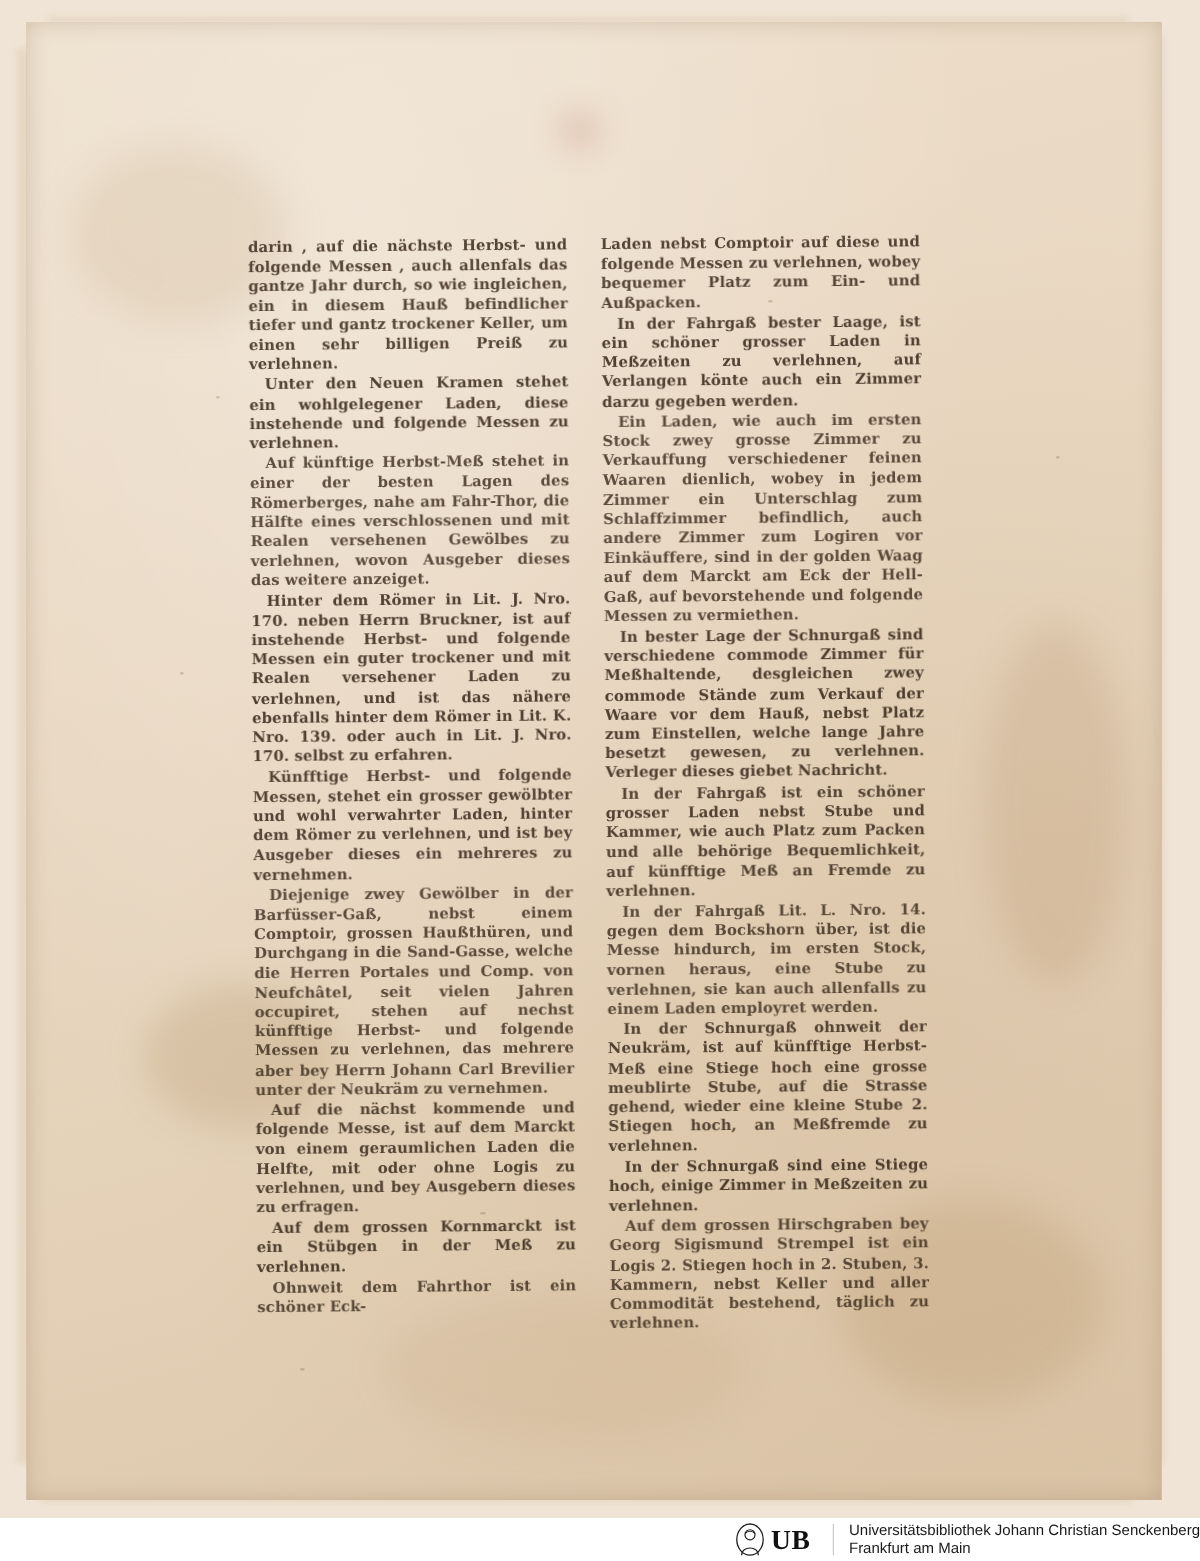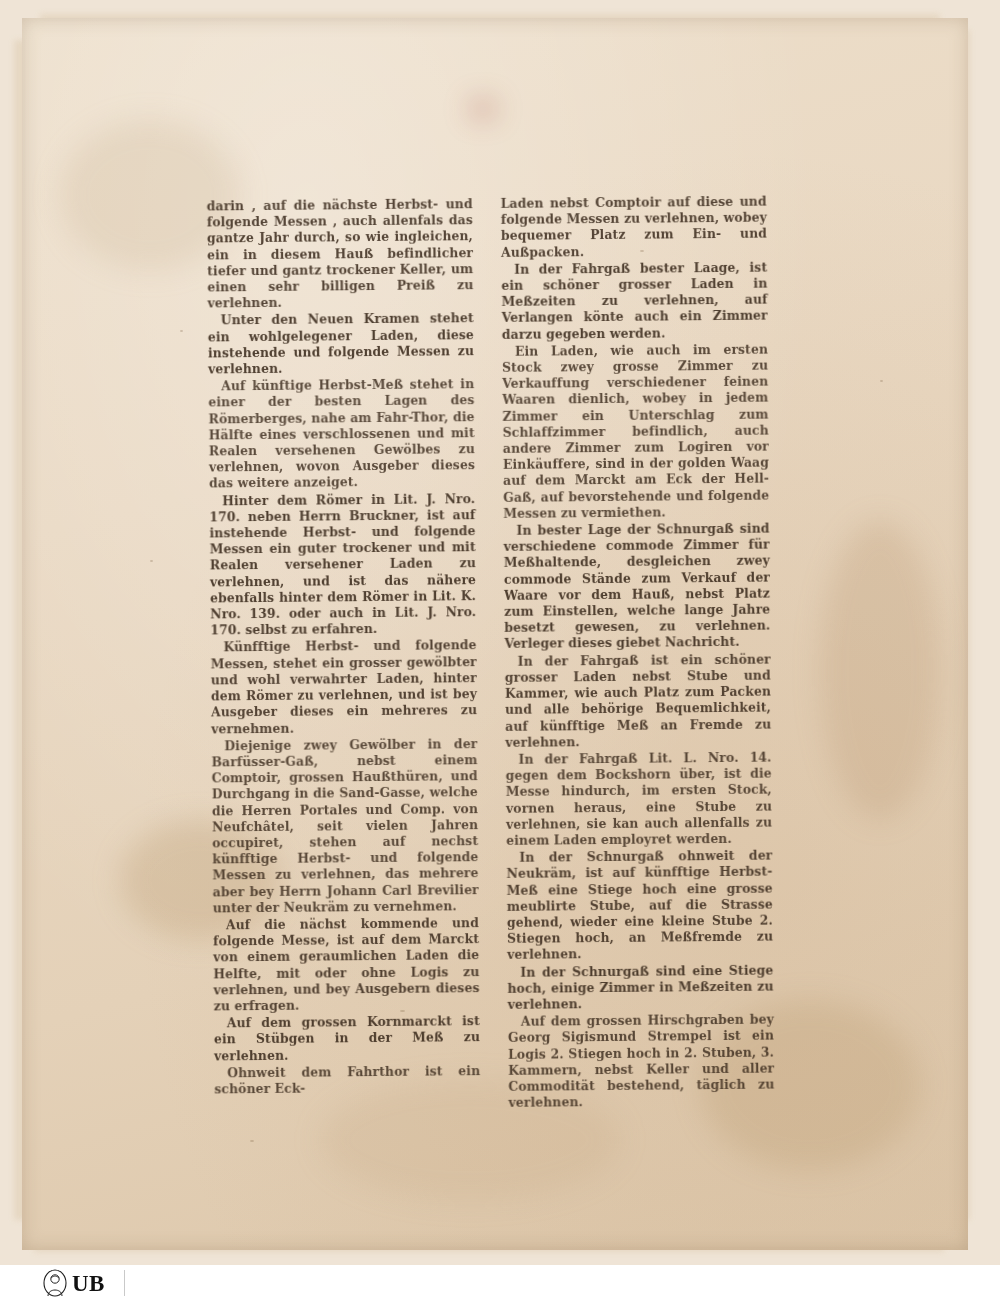--- a/index.html
+++ b/index.html
@@ -101,20 +101,21 @@
     position: absolute;
     left: 0;
     top: 1265px;
     width: 1000px;
     height: 36px;
     background: #ffffff;
     display: flex;
     align-items: center;
     padding-left: 42px;
     box-sizing: border-box;
+    justify-content: flex-end;
   }
   .ub-logo {
     width: 74px;
     height: 30px;
     display: flex;
     align-items: center;
     gap: 4px;
   }
   .ub-seal {
     width: 26px;
@@ -209,15 +210,19 @@
     <div class="ub-logo">
       <svg class="ub-seal" viewBox="0 0 26 28">
         <ellipse cx="13" cy="14" rx="11" ry="13" fill="none" stroke="#222" stroke-width="1.1"></ellipse>
         <circle cx="13" cy="10" r="4.2" fill="none" stroke="#222" stroke-width="1"></circle>
         <path d="M6 27 C6 19, 20 19, 20 27" fill="none" stroke="#222" stroke-width="1"></path>
         <path d="M9 9 q4 -4 8 0" fill="none" stroke="#222" stroke-width="0.8"></path>
       </svg>
       <span class="ub-text">UB</span>
     </div>
     <div class="footer-divider"></div>
+    <div class="footer-lines">
+      <span>Universitätsbibliothek Johann Christian Senckenberg</span>
+      <span>Frankfurt am Main</span>
+    </div>
   </div>
 
 </div>
 
 </body></html>

